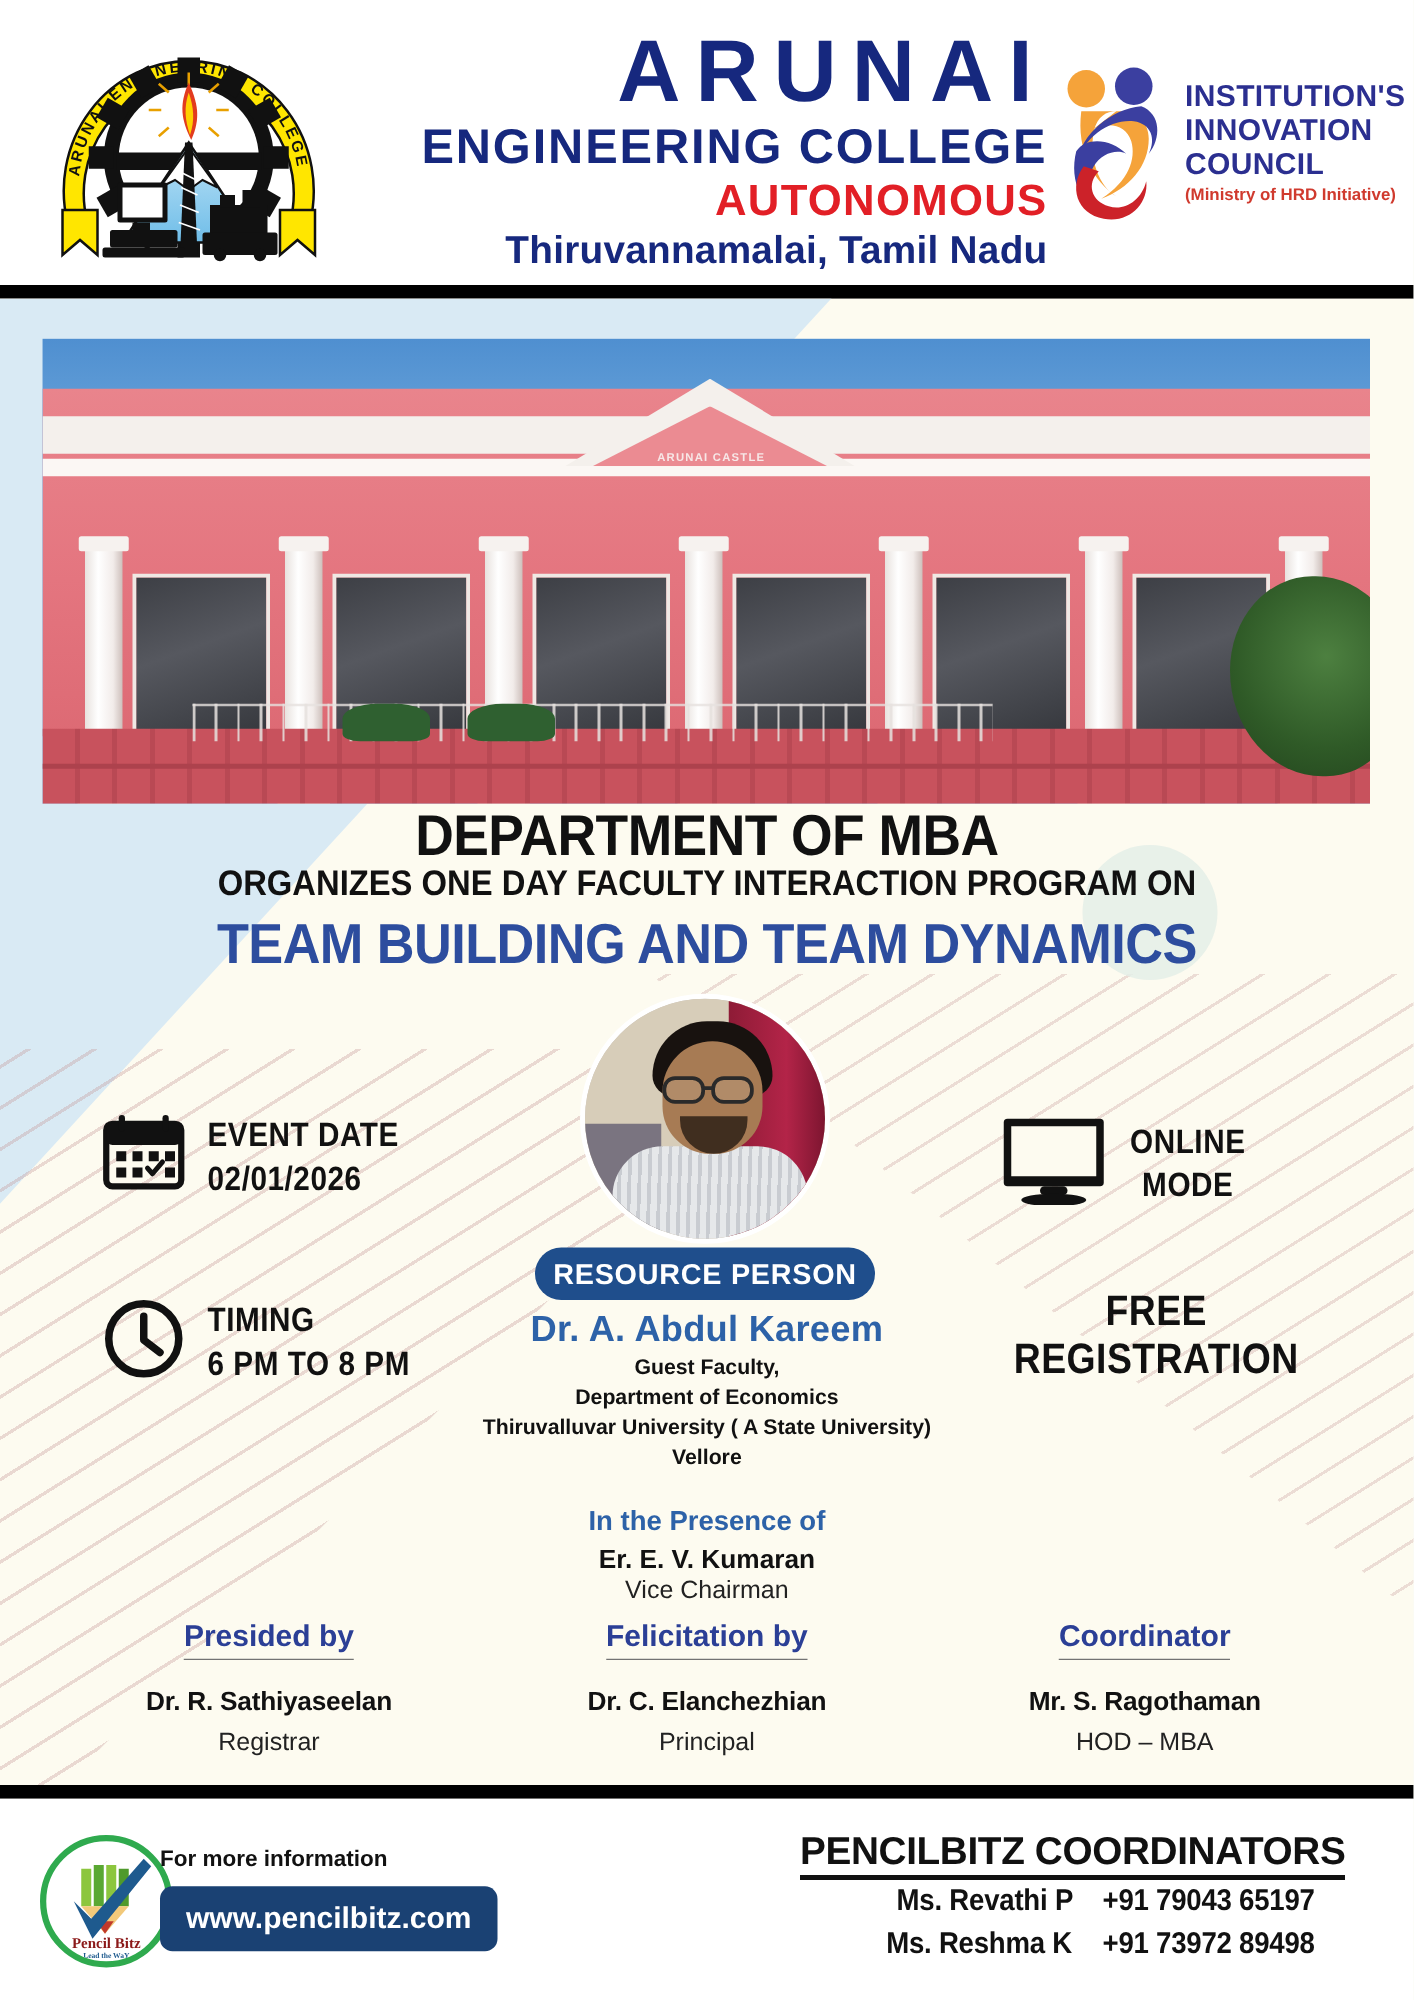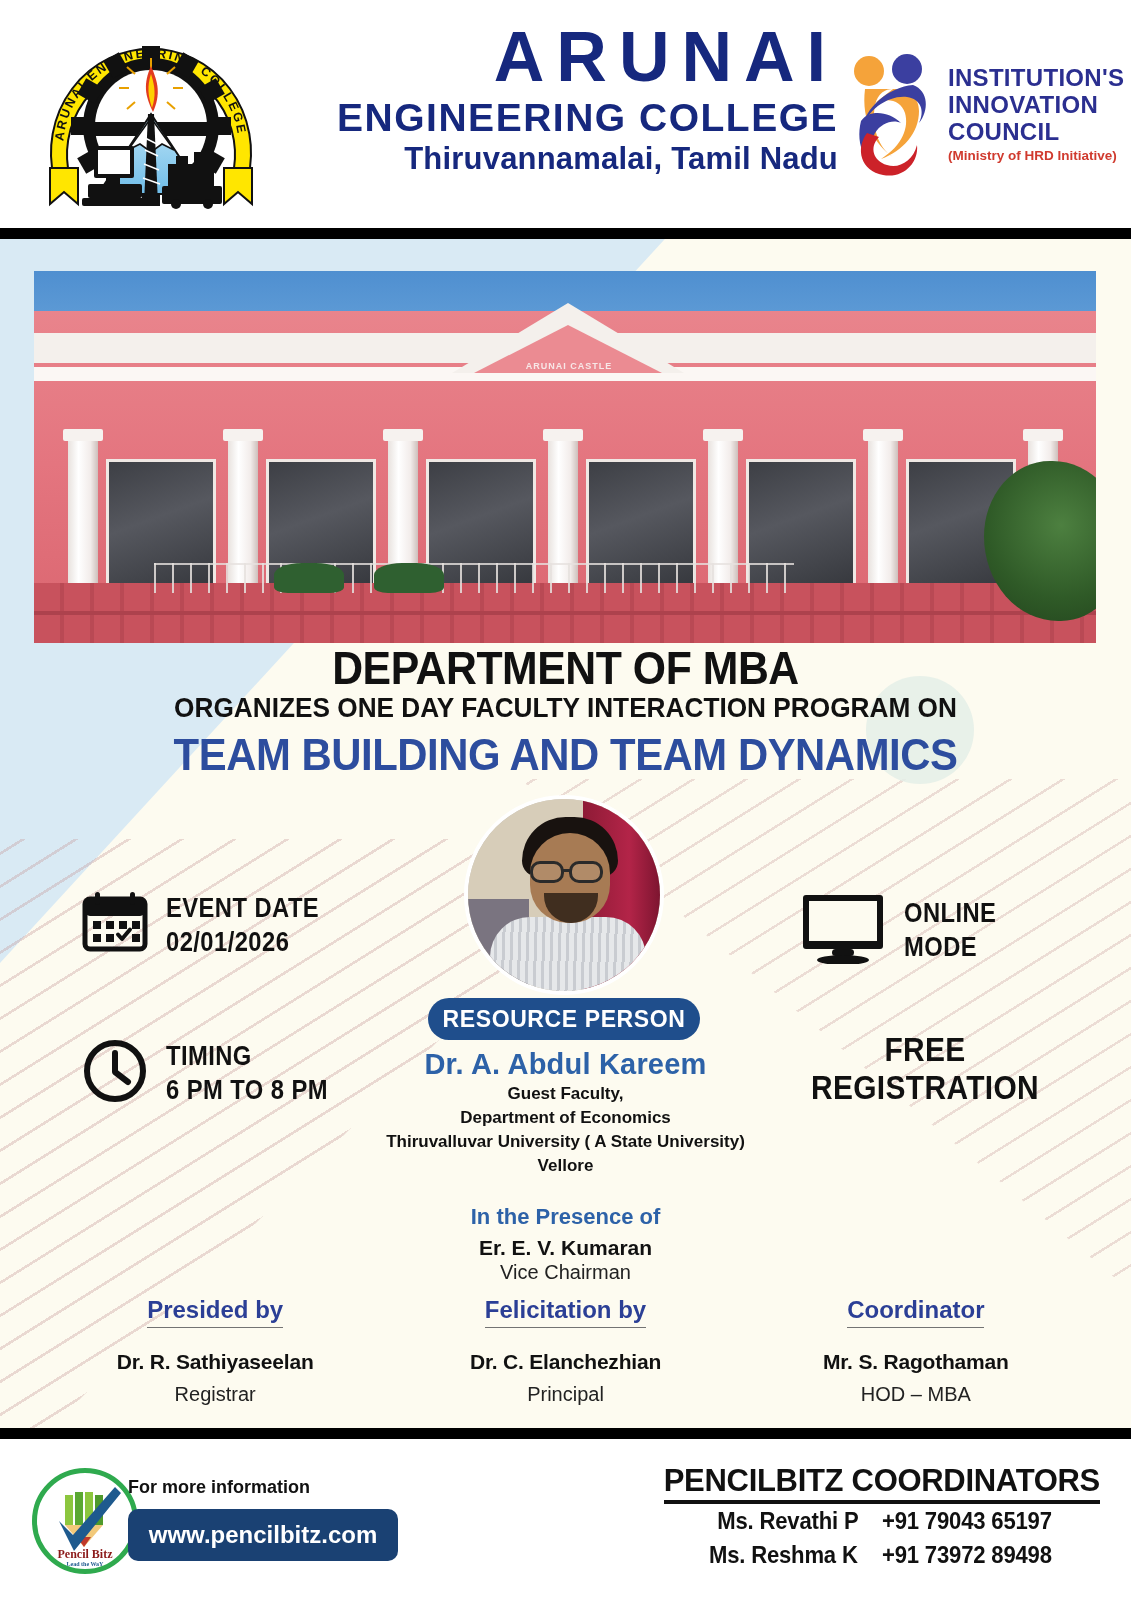--- a/index.html
+++ b/index.html
@@ -259,21 +259,21 @@
     position:absolute; left:128px; top:38px;
     font-size:18px; font-weight:bold; color:#111;
   }
   .web-pill {
     position:absolute; left:128px; top:70px; width:270px; height:52px;
     background:#1a4173; border-radius:10px;
     display:flex; align-items:center; justify-content:center;
     color:#fff; font-size:24px; font-weight:bold;
   }
   .pc-title {
-    position:absolute; left:640px; top:24px; width:460px; text-align:right;
+    position:absolute; left:640px; top:24px; width:460px; text-align:left;
     font-size:31px; font-weight:bold; color:#111; letter-spacing:-.3px;
   }
   .pc-title span { display:inline-block; border-bottom:4px solid #111; padding-bottom:1px; }
   .pc-rows { position:absolute; left:640px; top:68px; width:460px; }
   .pc-row {
     display:flex; justify-content:flex-end; gap:24px;
     font-size:24px; font-weight:bold; color:#111; margin-bottom:6px;
     letter-spacing:-.2px;
   }
   .pc-row .nm { transform:scaleX(.92); transform-origin:right; }
@@ -365,20 +365,21 @@
           <rect x="126" y="168" width="60" height="18" rx="2"></rect>
           <circle cx="140" cy="186" r="5"></circle>
             <circle cx="172" cy="186" r="5"></circle>
         </g>
       </svg>
     </div>
 
     <div class="college-block">
       <div class="c-name1">ARUNAI</div>
       <div class="c-name2">ENGINEERING COLLEGE</div>
+      <div class="c-name3">AUTONOMOUS</div>
       <div class="c-name4">Thiruvannamalai, Tamil Nadu</div>
     </div>
 
     <div class="iic">
       <div class="iic-mark">
         <svg viewBox="0 0 95 130" width="95" height="130">
           <circle cx="24" cy="22" r="15" fill="#f5a33a"></circle>
           <circle cx="62" cy="20" r="15" fill="#3b3fa0"></circle>
           <path d="M20 40 C16 72 30 96 48 108 C34 100 26 78 30 56 C33 44 40 40 48 40 Z" fill="#f5a33a"></path>
           <path d="M48 40 C64 40 74 48 74 62 C74 84 58 102 36 110 C58 96 64 78 60 64 C56 52 44 48 30 54 Z" fill="#f5a33a"></path>
@@ -486,21 +487,21 @@
         <circle cx="33" cy="33" r="28" fill="none" stroke="#111" stroke-width="6"></circle>
         <path d="M33 15 L33 34 L46 44" fill="none" stroke="#111" stroke-width="6" stroke-linecap="round" stroke-linejoin="round"></path>
       </svg>
     </div>
     <div class="info-lines">
       <span class="info-t1">TIMING</span>
       <span class="info-t2">6 PM TO 8 PM</span>
     </div>
   </div>
 
-  <div class="info-row" style="left:800px; top:892px;">
+  <div class="info-row" style="left:800px; top:892px;text-align:center;">
     <div class="ic">
       <svg width="86" height="72" viewBox="0 0 86 72">
         <rect x="3" y="3" width="80" height="54" rx="3" fill="#111"></rect>
         <rect x="9" y="9" width="68" height="40" fill="#fdfbf0"></rect>
         <rect x="32" y="57" width="22" height="7" rx="3.5" fill="#111"></rect>
         <ellipse cx="43" cy="68" rx="26" ry="5" fill="#111"></ellipse>
       </svg>
     </div>
     <div class="info-lines">
       <span class="info-t1">ONLINE</span>

